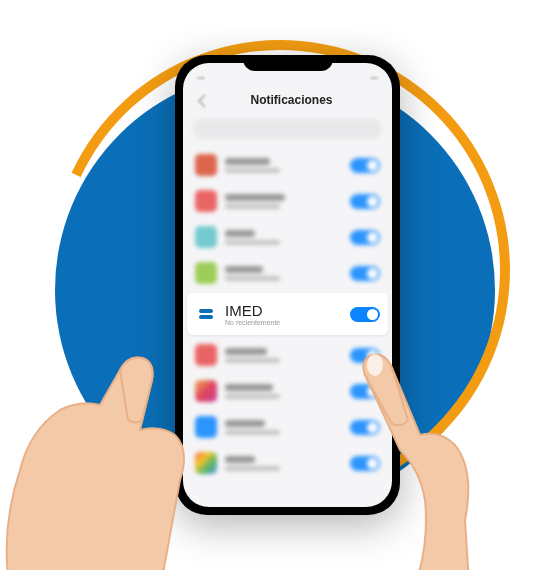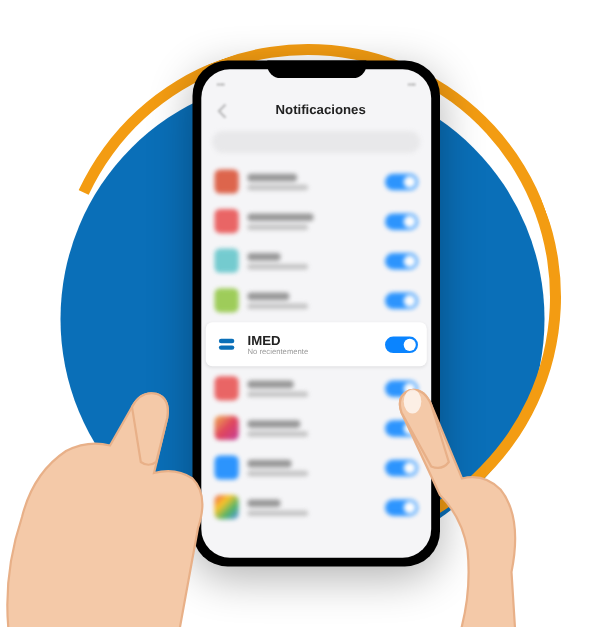--- a/index.html
+++ b/index.html
@@ -124,22 +124,22 @@
       width: 22px;
       height: 22px;
       border-radius: 5px;
       flex-shrink: 0;
     }
     .app-text {
       flex: 1;
       min-width: 0;
     }
     .app-name {
-      font-size: 12px;
-      font-weight: 700;
+      font-size: 15px;
+      font-weight: 400;
       color: #222;
     }
     .app-sub {
       font-size: 7px;
       color: #999;
     }
     .app-row.blurred .app-name {
       background: #888;
       height: 7px;
       width: 45px;

